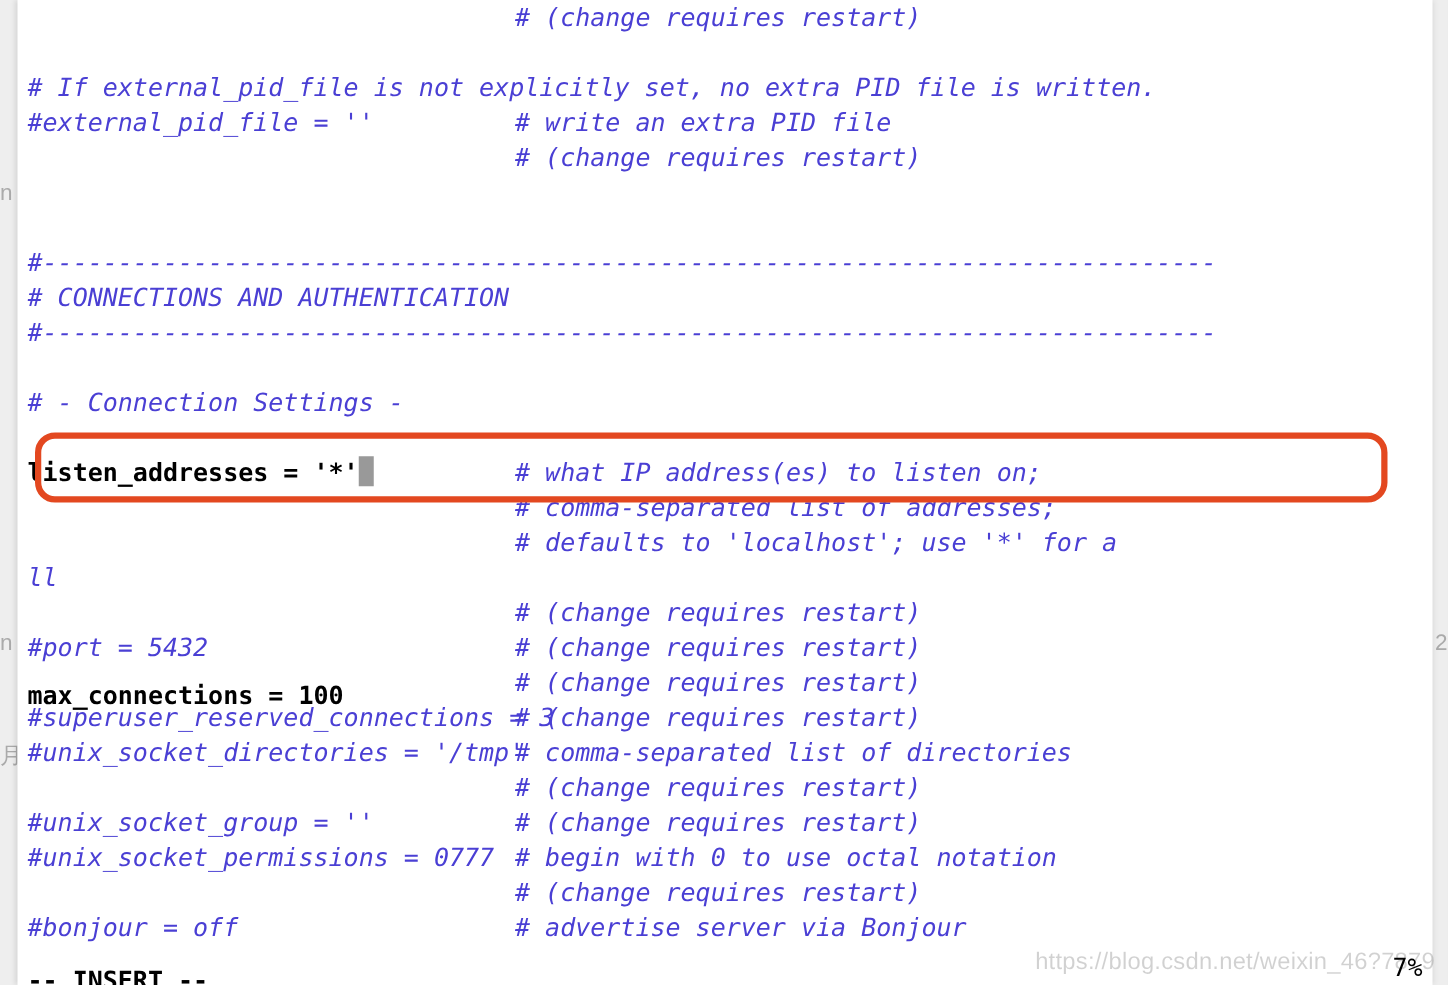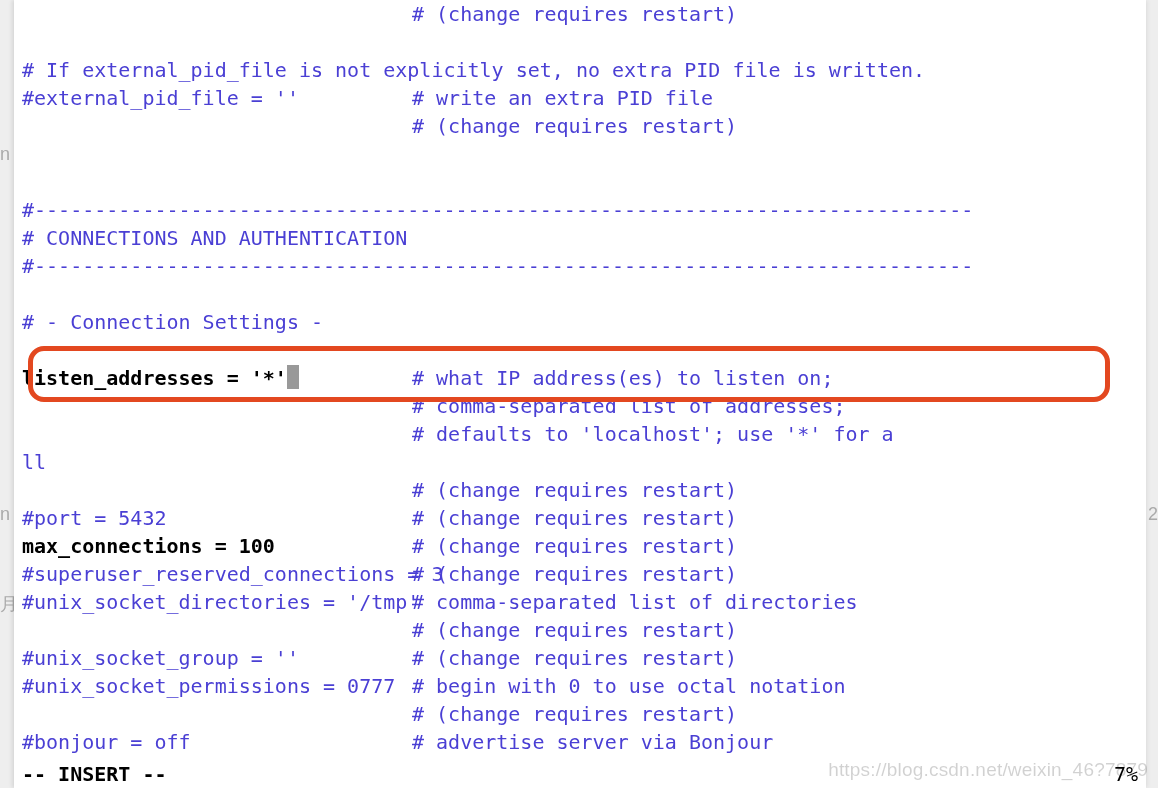--- a/index.html
+++ b/index.html
@@ -32,23 +32,23 @@
     right: 8px;
     top: 0;
     bottom: 28px;
     white-space: pre;
     overflow: hidden;
     color: #000;
   }
   .row { height: 28px; display: flex; }
   .left { width: 390px; flex: 0 0 390px; }
   .right { flex: 1 1 auto; }
-  .c-comment { color: #4a3fd4; }
+  .c-comment { color: #4a3fd4; font-style: italic; }
   .c-plain { color: #000; font-weight: bold; }
-  .bold { font-weight: 700; }
+  .bold { font-weight: 700; margin-top: 10px; }
   .cursor {
     display: inline-block;
     width: 12px;
     height: 24px;
     background: #999;
     vertical-align: -4px;
   }
   .highlight-box {
     position: absolute;
     border: 5px solid #e34820;
@@ -56,21 +56,21 @@
     pointer-events: none;
     box-sizing: border-box;
   }
   .statusbar {
     position: absolute;
     left: 8px;
     right: 8px;
     bottom: 0;
     height: 28px;
     display: flex;
-    align-items: flex-end;
+    align-items: flex-start;
     background: #ffffff;
     font-weight: 700;
   }
   .status-left { flex: 1; }
   .status-pos { width: 200px; text-align: left; font-weight: 400; }
   .status-pct { width: 60px; text-align: right; font-weight: 400; }
   .watermark {
     position: absolute;
     right: 10px;
     bottom: 4px;

